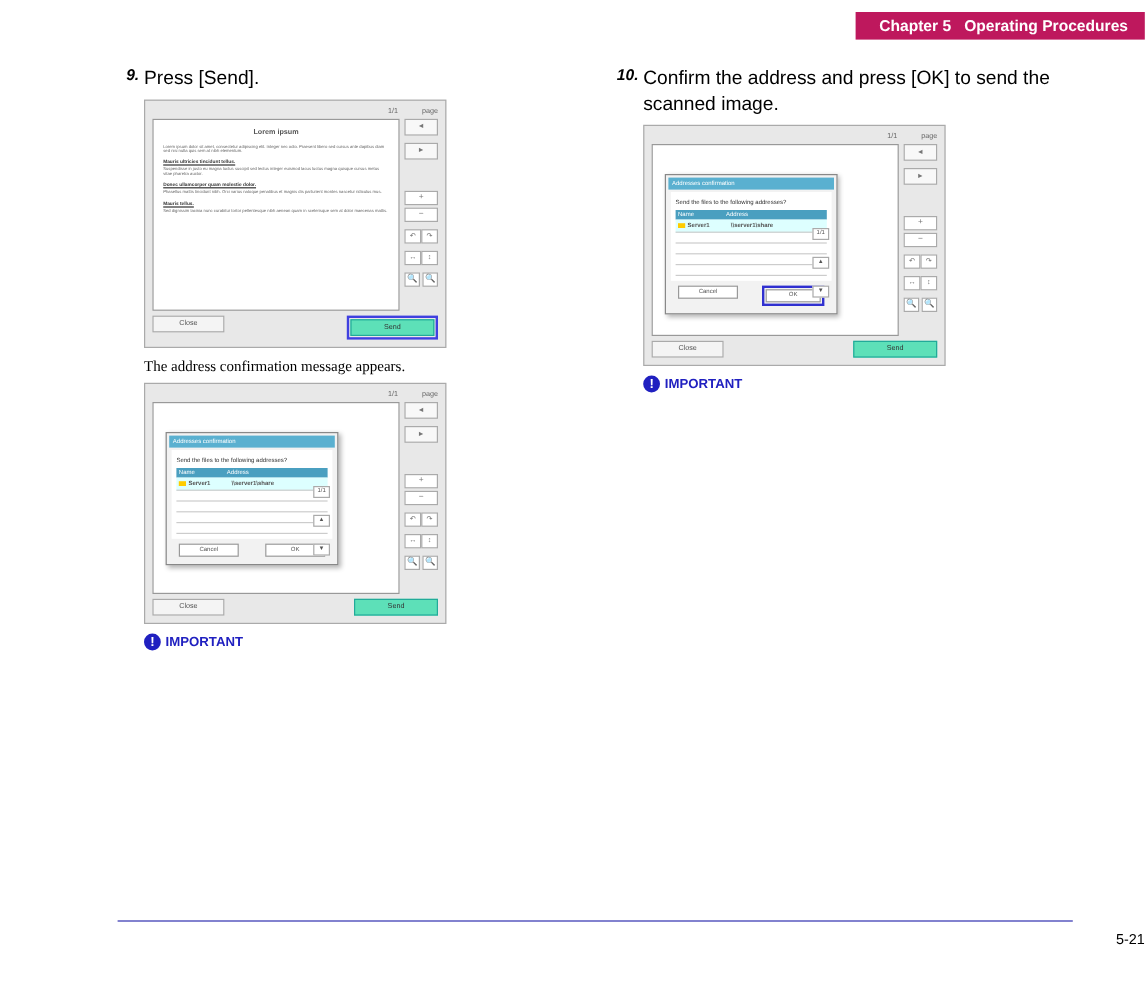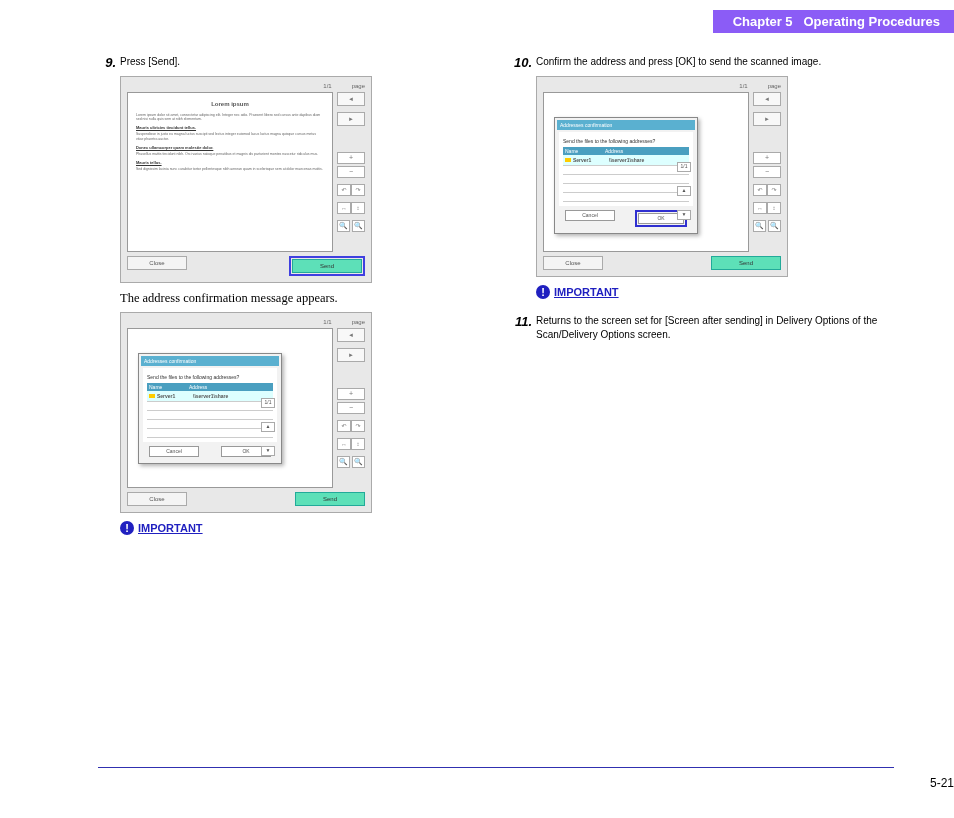--- a/index.html
+++ b/index.html
@@ -9,21 +9,21 @@
     background: #fff;
     font-family: Arial, Helvetica, sans-serif;
     font-size: 12px;
     color: #000;
     position: relative;
   }
   .header-bar {
     position: absolute;
     top: 10px;
     right: 0;
-    background: #8b5cf6;
+    background: #be185d;
     color: #fff;
     padding: 4px 14px 4px 20px;
     font-size: 13px;
     font-weight: bold;
   }
   .columns {
     position: absolute;
     top: 55px;
     left: 98px;
     right: 60px;
@@ -38,21 +38,21 @@
   .step-num {
     font-style: italic;
     font-weight: bold;
     font-size: 13px;
     margin-right: 4px;
     width: 18px;
     text-align: right;
   }
   .step-text {
     flex: 1;
-    font-size: 10px;
+    font-size: 16px;
     line-height: 1.35;
   }
   .step-after {
     margin-left: 22px;
     font-family: Georgia, "Times New Roman", serif;
     font-size: 12.5px;
     margin-top: 2px;
     margin-bottom: 6px;
   }
   .screenshot {
@@ -235,21 +235,20 @@
     color: #fff;
     font-weight: bold;
     text-align: center;
     line-height: 14px;
     font-size: 11px;
   }
   .important-label {
     color: #2020c0;
     font-weight: bold;
     font-size: 11px;
-    text-decoration: underline;
   }
   .important-text {
     font-size: 11px;
     line-height: 1.35;
   }
   .footer-line {
     position: absolute;
     left: 98px;
     right: 60px;
     bottom: 50px;
@@ -502,22 +501,18 @@
 
     <div class="important-block">
       <div class="important-head">
         <div class="important-icon">!</div>
         <div class="important-label">IMPORTANT</div>
       </div>
     </div>
 
     <div style="height:12px;"></div>
 
-    <div class="step">
-      <div class="step-num">11.</div>
-      <div class="step-text">Returns to the screen set for [Screen after sending] in Delivery Options of the Scan/Delivery Options screen.</div>
-    </div>
 
   </div>
 </div>
 
 <div class="footer-line"></div>
 <div class="page-num">5-21</div>
 
 </body></html>

